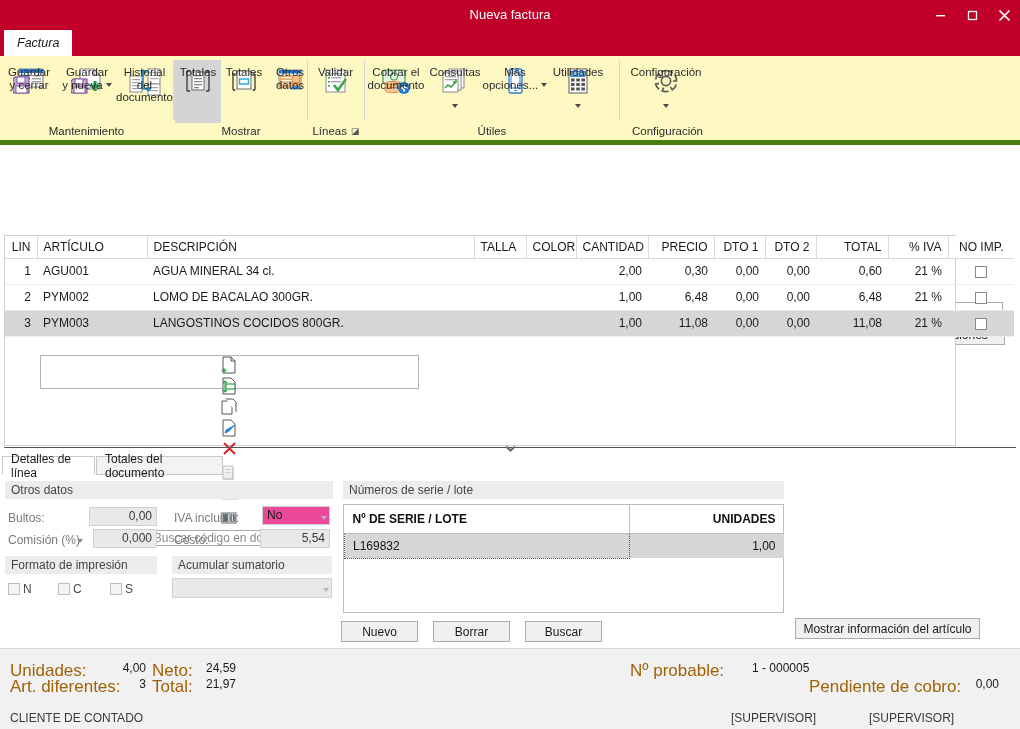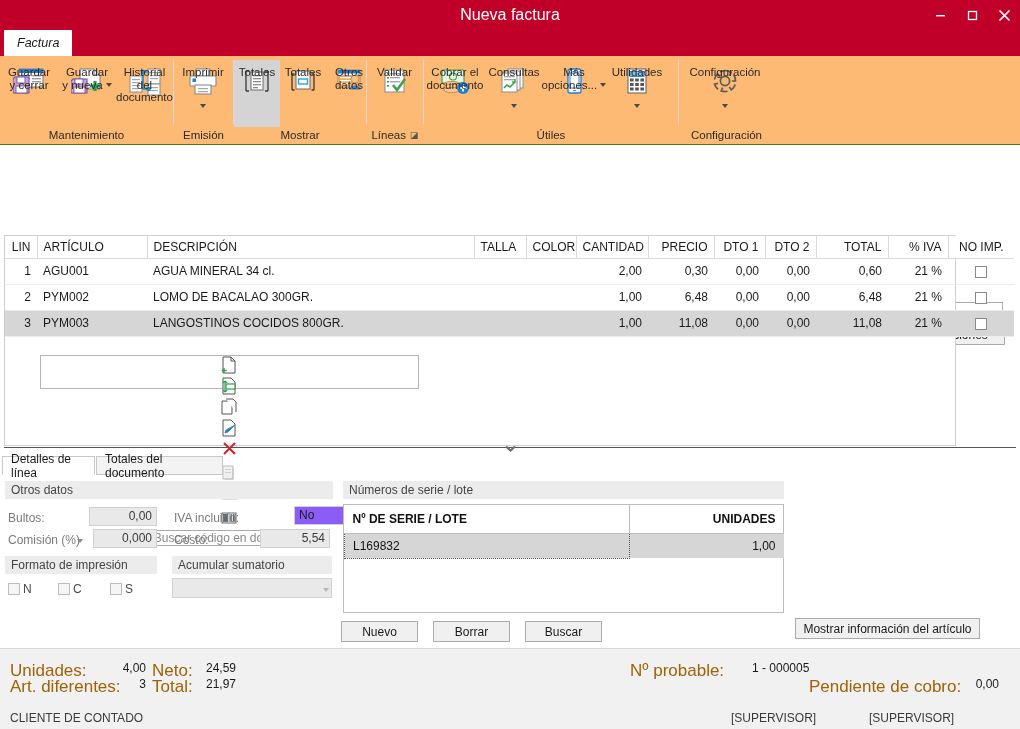--- a/index.html
+++ b/index.html
@@ -13,40 +13,40 @@
     overflow:hidden;
     position:relative;
   }
 
   
   .titlebar{
     height:30px; background:#C00028; position:relative;
   }
   .titlebar .title{
     position:absolute; left:0; right:0; top:0; height:30px;
-    line-height:30px; text-align:center; color:#fff; font-size:16px;
+    line-height:30px; text-align:center; color:#fff; font-size:13px;
   }
   .winbtns{ position:absolute; right:0; top:0; height:30px; display:flex; }
   .winbtn{
     width:32px; height:30px; display:flex; align-items:center; justify-content:center;
     color:#fff; font-size:12px;
   }
   .winbtn svg{ display:block; }
 
   
   .tabstrip{ height:26px; background:#C00028; position:relative; }
   .tab{
     position:absolute; left:4px; top:0; height:26px; min-width:62px;
     background:#fff; color:#1a1a1a; font-size:12.5px;
     display:flex; align-items:center; justify-content:center; padding:0 13px;font-style:italic;
   }
 
   
   .ribbon{
-    height:89px; background:#fdba74; border-bottom:1px solid #4d7c0f;
+    height:89px; background:#fef9c3; border-bottom:5px solid #4d7c0f;
     display:flex; align-items:stretch; position:relative;
   }
   .rgroup{ display:flex; flex-direction:column; position:relative; padding:0 0 0 0; }
   .rgroup .items{ flex:1; display:flex; align-items:flex-start; padding-top:4px; }
   .rgroup .gtitle{
     height:17px; line-height:15px; text-align:center; font-size:11.5px; color:#2b2b2b;
     display:flex; align-items:center; justify-content:center; gap:4px;
   }
   .gsep{ width:1px; background:#d8d8d8; margin:4px 0 20px 0; align-self:stretch; }
   .rbtn{
@@ -266,39 +266,20 @@
           </svg>
         </div>
         <div class="lbl">Historial del
 documento</div>
       </div>
     </div>
     <div class="gtitle">Mantenimiento</div>
   </div>
   <div class="gsep"></div>
 
-  <div class="rgroup" style="width:59px">
-    <div class="items">
-      <div class="rbtn" style="width:58px">
-        <div class="ico">
-          <svg width="32" height="30" viewBox="0 0 32 30">
-            <rect x="9" y="2" width="14" height="7" fill="#fff" stroke="#8a8a8a" stroke-width="1.1"></rect>
-            <rect x="3" y="9" width="26" height="10" rx="1" fill="#fff" stroke="#8a8a8a" stroke-width="1.1"></rect>
-            <rect x="5.5" y="11.5" width="3.5" height="3.5" fill="#2B7CD3"></rect>
-            <rect x="8" y="18" width="16" height="9" fill="#fff" stroke="#8a8a8a" stroke-width="1.1"></rect>
-            <rect x="11" y="21" width="10" height="1.2" fill="#a5a5a5"></rect>
-              <rect x="11" y="24" width="10" height="1.2" fill="#a5a5a5"></rect>
-          </svg>
-        </div>
-        <div class="lbl">Imprimir</div>
-        <div style="margin-top:1px"><span class="caret"></span></div>
-      </div>
-    </div>
-    <div class="gtitle">Emisión</div>
-  </div>
   <div class="gsep"></div>
 
   <div class="rgroup" style="width:132px">
     <div class="items">
       <div class="rbtn sel" style="width:48px;align-self:stretch">
         <div class="ico">
           <svg width="30" height="30" viewBox="0 0 30 30">
             <path d="M4 4 v20 M26 4 v20 M4 4 h3 M4 24 h3 M26 4 h-3 M26 24 h-3" stroke="#3a3a3a" stroke-width="1.3" fill="none"></path>
             <rect x="9" y="5" width="12" height="18" fill="#fff" stroke="#6a6a6a" stroke-width="1"></rect>
             <rect x="11" y="8" width="8" height="1.3" fill="#8a8a8a"></rect>
@@ -673,21 +654,21 @@
 <div class="btabs">
   <div class="btab active" style="left:2px; width:93px;">Detalles de línea</div>
   <div class="btab" style="left:96px; width:127px;">Totales del documento</div>
 </div>
 
 <div class="panelhdr" style="left:5px; top:481px; width:328px; height:18px;">Otros datos</div>
 
 <div class="lblg" style="left:8px; top:511px;">Bultos:</div>
 <div class="fldg" style="left:89px; top:507px; width:68px;">0,00</div>
 <div class="lblg" style="left:174px; top:511px;">IVA incluido:</div>
-<div class="combog dis" style="left:262px; top:506px; width:68px; color:#1a1a1a; background:#8b5cf6; text-align:left;margin-left:32px;">
+<div class="combog dis" style="left:262px; top:506px; width:68px; color:#1a1a1a; background:#ec4899; text-align:left;">
   <span>No</span>
   <span style="position:absolute; right:2px; top:2px;"><span class="caret" style="border-top-color:#b5b5b5"></span></span>
 </div>
 
 <div class="lblg" style="left:8px; top:533px;">Comisión (%)</div>
 <div style="position:absolute; left:77px; top:533px;"><span class="caret" style="border-top-color:#888"></span></div>
 <div class="fldg" style="left:93px; top:529px; width:64px;">0,000</div>
 <div class="lblg" style="left:174px; top:533px;">Costo:</div>
 <div class="fldg" style="left:260px; top:529px; width:70px;">5,54</div>
 

